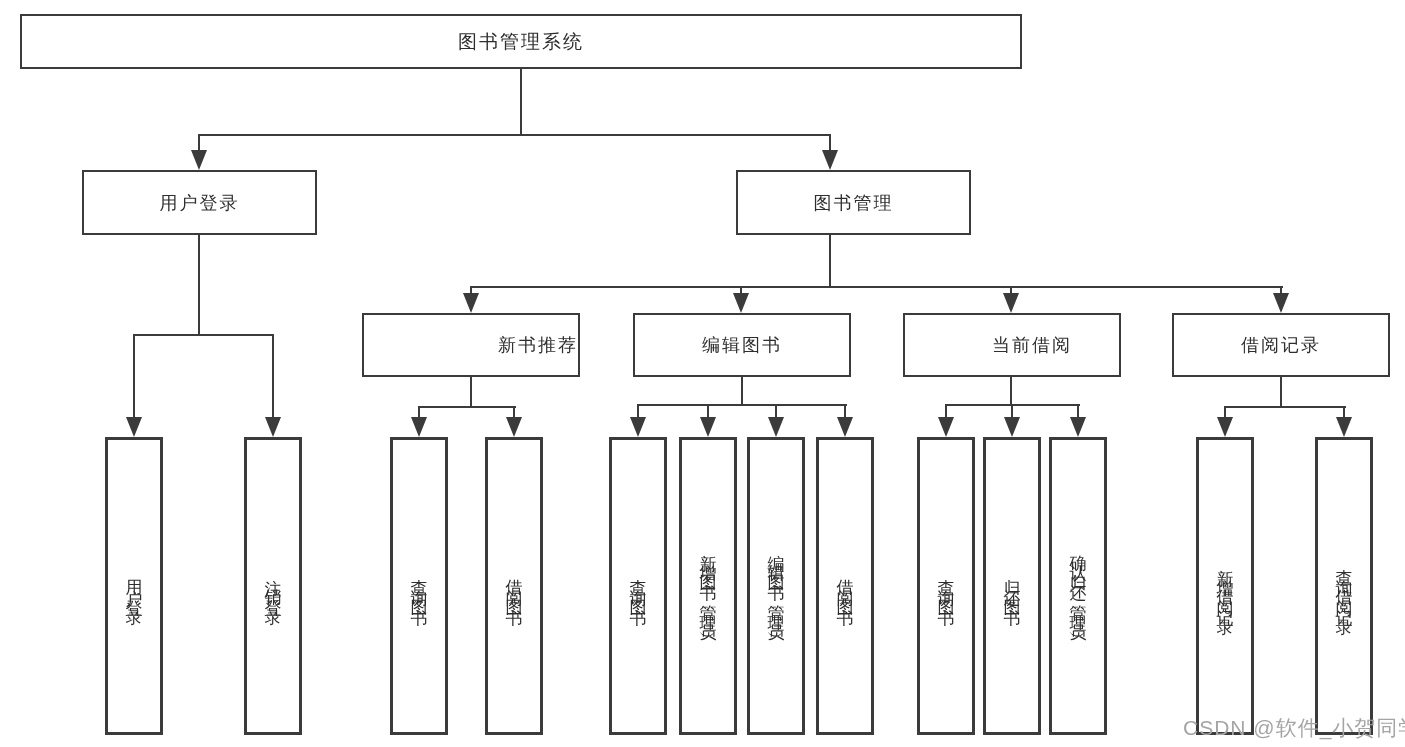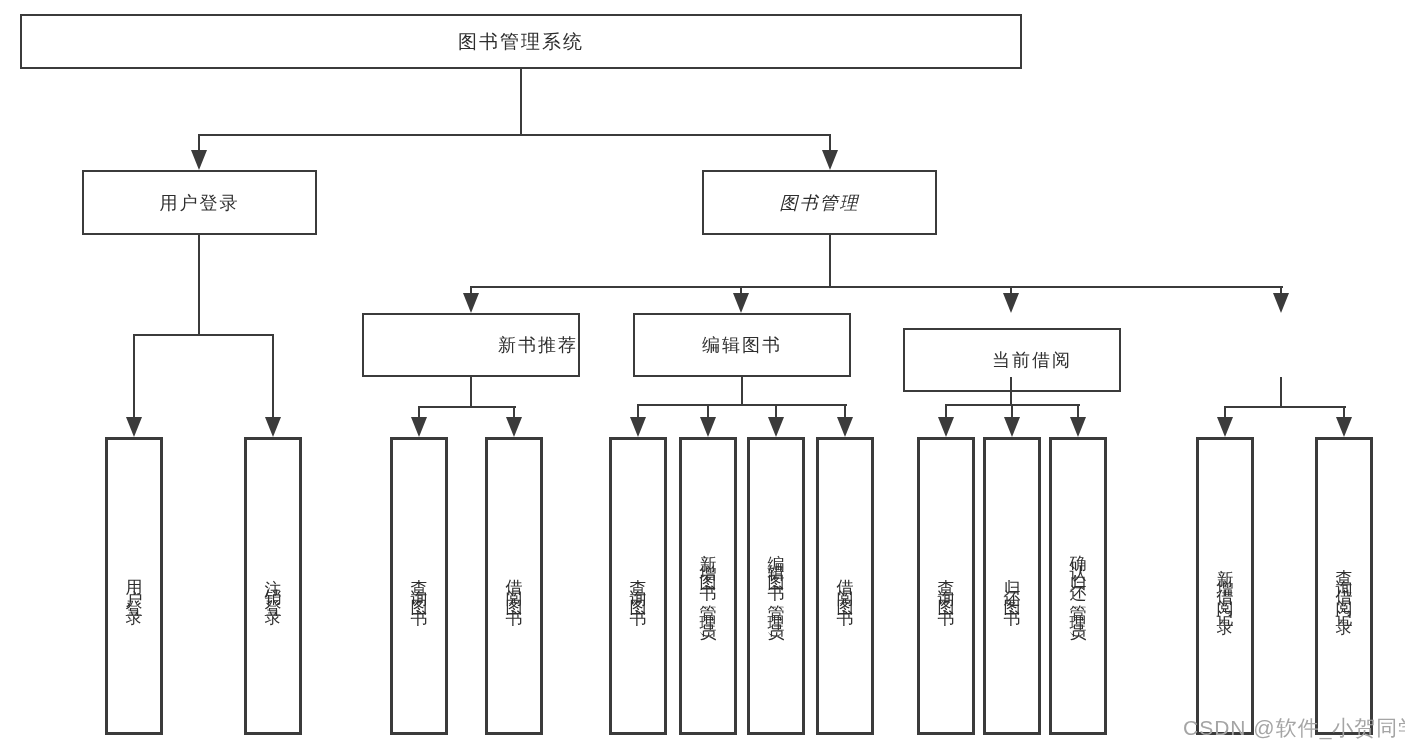--- a/index.html
+++ b/index.html
@@ -83,21 +83,21 @@
   <div class="vline" style="left:520px; top:69px; height:66px;"></div>
   <div class="hline" style="left:198px; top:134px; width:633px;"></div>
   <div class="vline" style="left:198px; top:134px; height:20px;"></div>
   <div class="arrowhead" style="left:191px; top:150px;"></div>
   <div class="vline" style="left:829px; top:134px; height:20px;"></div>
   <div class="arrowhead" style="left:822px; top:150px;"></div>
 
   <div class="node" style="left:82px; top:170px; width:235px; height:65px;">
     <span>用户登录</span>
   </div>
-  <div class="node" style="left:702px; top:170px; width:235px; height:65px;font-style:italic;">
+  <div class="node" style="left:736px; top:170px; width:235px; height:65px;">
     <span>图书管理</span>
   </div>
 
   <div class="vline" style="left:198px; top:235px; height:101px;"></div>
   <div class="hline" style="left:133px; top:334px; width:141px;"></div>
   <div class="vline" style="left:133px; top:334px; height:85px;"></div>
   <div class="arrowhead" style="left:126px; top:417px;"></div>
   <div class="vline" style="left:272px; top:334px; height:85px;"></div>
   <div class="arrowhead" style="left:265px; top:417px;"></div>
 
@@ -111,22 +111,25 @@
   <div class="arrowhead" style="left:1003px; top:293px;"></div>
   <div class="vline" style="left:1280px; top:286px; height:10px;"></div>
   <div class="arrowhead" style="left:1273px; top:293px;"></div>
 
   <div class="node" style="left:362px; top:313px; width:218px; height:64px;justify-content:flex-end;">
     <span>新书推荐</span>
   </div>
   <div class="node" style="left:633px; top:313px; width:218px; height:64px;">
     <span>编辑图书</span>
   </div>
-  <div class="node" style="left:903px; top:328px; width:218px; height:64px;padding-left:40px;">
+  <div class="node" style="left:903px; top:313px; width:218px; height:64px;padding-left:40px;">
     <span>当前借阅</span>
+  </div>
+  <div class="node" style="left:1172px; top:313px; width:218px; height:64px;">
+    <span>借阅记录</span>
   </div>
 
   <div class="vline" style="left:470px; top:377px; height:31px;"></div>
   <div class="hline" style="left:418px; top:406px; width:98px;"></div>
   <div class="vline" style="left:418px; top:406px; height:13px;"></div>
   <div class="arrowhead" style="left:411px; top:417px;"></div>
   <div class="vline" style="left:513px; top:406px; height:13px;"></div>
   <div class="arrowhead" style="left:506px; top:417px;"></div>
 
   <div class="vline" style="left:741px; top:377px; height:29px;"></div>

